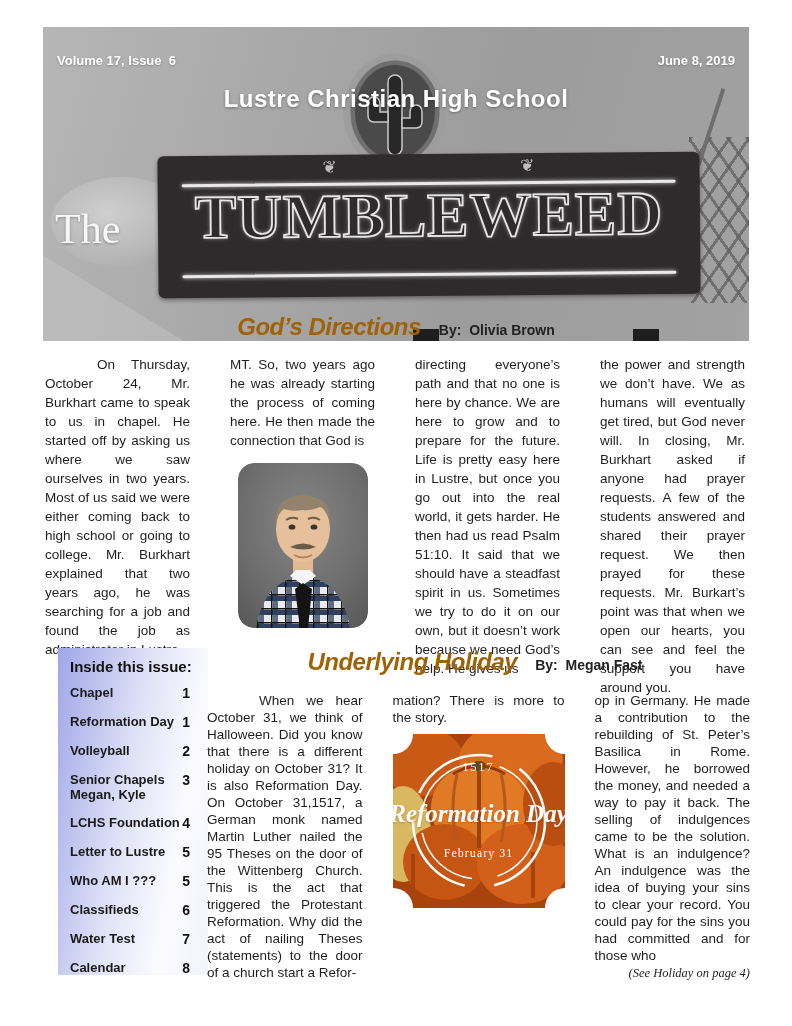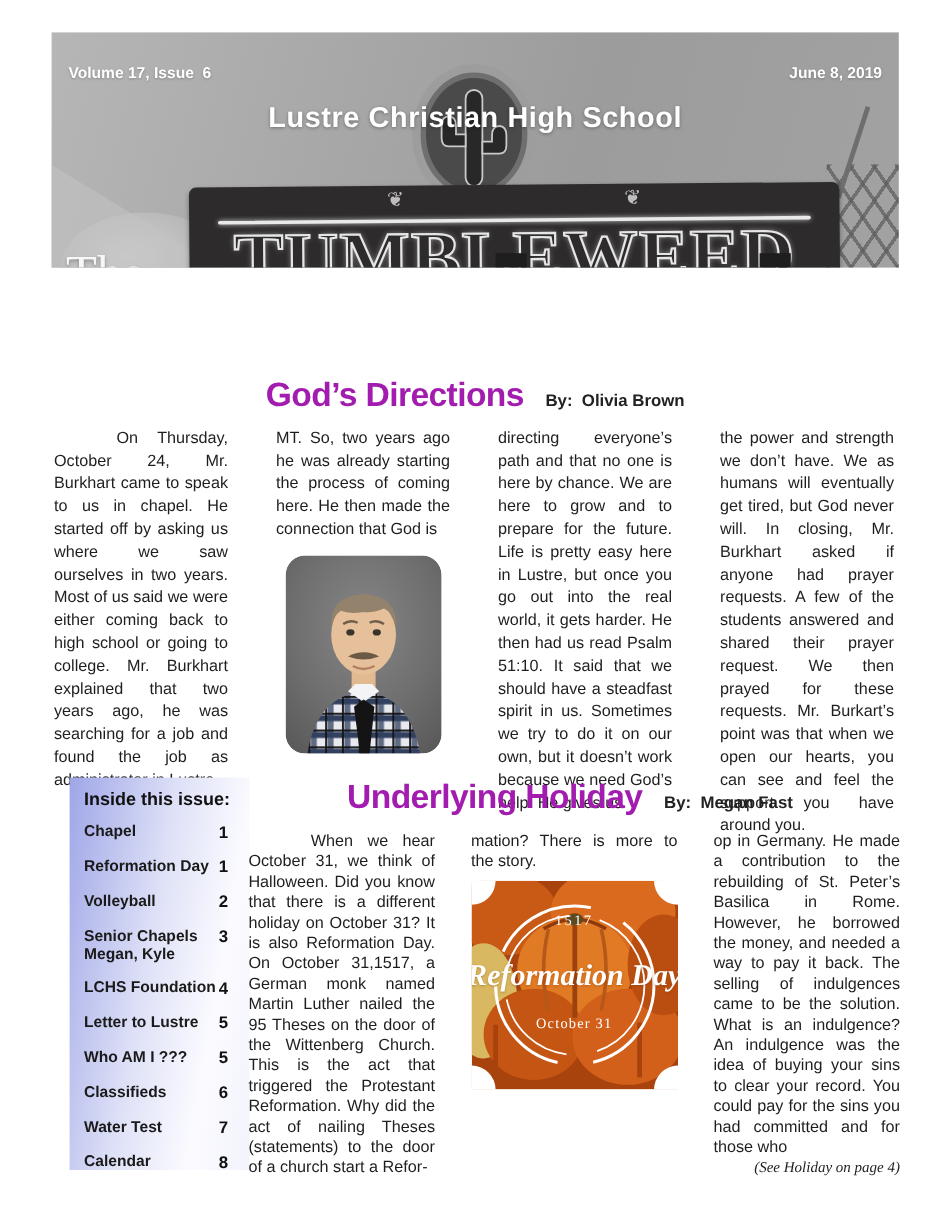--- a/index.html
+++ b/index.html
@@ -1,20 +1,20 @@
 <!DOCTYPE html>
 <html><head>
 <meta charset="utf-8">
 <style>
   html,body{margin:0;padding:0;background:#fff;}
   .page{position:relative;width:792px;height:1026px;background:#fff;overflow:hidden;
         font-family:"Liberation Sans",sans-serif;color:#222;}
 
   
-  .masthead{position:absolute;left:43px;top:27px;width:706px;height:196px;overflow:hidden;
+  .masthead{position:absolute;left:43px;top:27px;width:706px;height:314px;overflow:hidden;
             background:linear-gradient(105deg,#b6b6b6 0%,#a9a9a9 30%,#9c9c9c 62%,#a2a2a2 100%);}
   .cloud{position:absolute;left:8px;top:150px;width:140px;height:90px;border-radius:50%;
          background:radial-gradient(ellipse at 40% 40%,#cfcfcf 0%,#b8b8b8 55%,rgba(180,180,180,0) 75%);}
   .wedge{position:absolute;left:-40px;bottom:-30px;width:230px;height:140px;background:#c2c2c2;opacity:.55;
          clip-path:polygon(0 100%,100% 100%,0 0);}
   .lattice{position:absolute;right:0;top:110px;width:60px;height:166px;opacity:.55;
     background:
       repeating-linear-gradient(55deg,transparent 0 13px,rgba(35,35,35,.7) 13px 16px),
       repeating-linear-gradient(-55deg,transparent 0 13px,rgba(35,35,35,.7) 13px 16px);}
   .pole{position:absolute;right:36px;top:60px;width:4px;height:80px;background:#6e6e6e;transform:rotate(18deg);}
@@ -36,21 +36,21 @@
       letter-spacing:1px;color:#2d2b2b;-webkit-text-stroke:1.8px #e6e6e6;
       text-shadow:0 0 5px rgba(255,255,255,.55);}
   .the{position:absolute;left:12px;top:178px;font-family:"Liberation Serif",serif;font-size:42px;
        color:#f7f7f7;text-shadow:0 1px 3px rgba(0,0,0,.3);}
   .post{position:absolute;bottom:0;width:26px;height:12px;background:#1e1e1e;}
   .post.p1{left:370px;} .post.p2{left:590px;}
 
   
   .a1-head{position:absolute;left:0;top:313px;width:792px;text-align:center;}
   .a2-head{position:absolute;left:190px;top:648px;width:570px;text-align:center;}
-  .art-title{font-size:28px;font-weight:bold;color:#a21caf;letter-spacing:-.5px;}
+  .art-title{font-size:24px;font-weight:bold;color:#a16207;letter-spacing:-.5px;font-style:italic;}
   .byline{font-size:14px;font-weight:bold;color:#222;margin-left:18px;white-space:pre;}
 
   
   .a1-cols{position:absolute;left:45px;top:355px;width:700px;display:grid;
            grid-template-columns:repeat(4,1fr);column-gap:14px;gap:40px;}
   .a2-cols{position:absolute;left:207px;top:692px;width:543px;display:grid;
            grid-template-columns:repeat(3,1fr);column-gap:30px;}
   .col p{margin:0;font-size:13.5px;line-height:19px;text-align:justify;color:#1e1e1e;}
   .a2-cols .col p{line-height:17px;}
   p.indent{text-indent:52px;} p.indent-sm{text-indent:12px;}
@@ -237,21 +237,21 @@
           <ellipse cx="86" cy="32" rx="7" ry="5" fill="#5e4a20"></ellipse>
           <path d="M20 120 v44 M140 118 v46" stroke="#a8430e" stroke-width="4"></path>
         </svg>
         <div class="badge">
           <svg viewBox="0 0 172 174" width="172" height="174" style="position:absolute;left:0;top:0;">
             <circle cx="86" cy="87" r="66" fill="none" stroke="#fff" stroke-width="2.5" stroke-dasharray="88 30"></circle>
             <circle cx="86" cy="87" r="58" fill="none" stroke="#fff" stroke-width="1.5" stroke-dasharray="72 26"></circle>
           </svg>
           <div class="yr">1517</div>
           <div class="ttl">Reformation Day</div>
-          <div class="dt">October 31</div>
+          <div class="dt">February 31</div>
         </div>
         <div class="notch tl"></div>
         <div class="notch tr"></div>
         <div class="notch bl"></div>
         <div class="notch br"></div>
       </div>
     </div>
     <div class="col">
       <p>op in Germany. He made a contribution to the rebuilding of St. Peter’s Basilica in Rome. However, he borrowed the money, and needed a way to pay it back. The selling of indulgences came to be the solution. What is an indulgence?  An indulgence was the idea of buying your sins to clear your record. You could pay for the sins you had committed and for those who</p>
       <div class="see-note">(See Holiday on page 4)</div>

